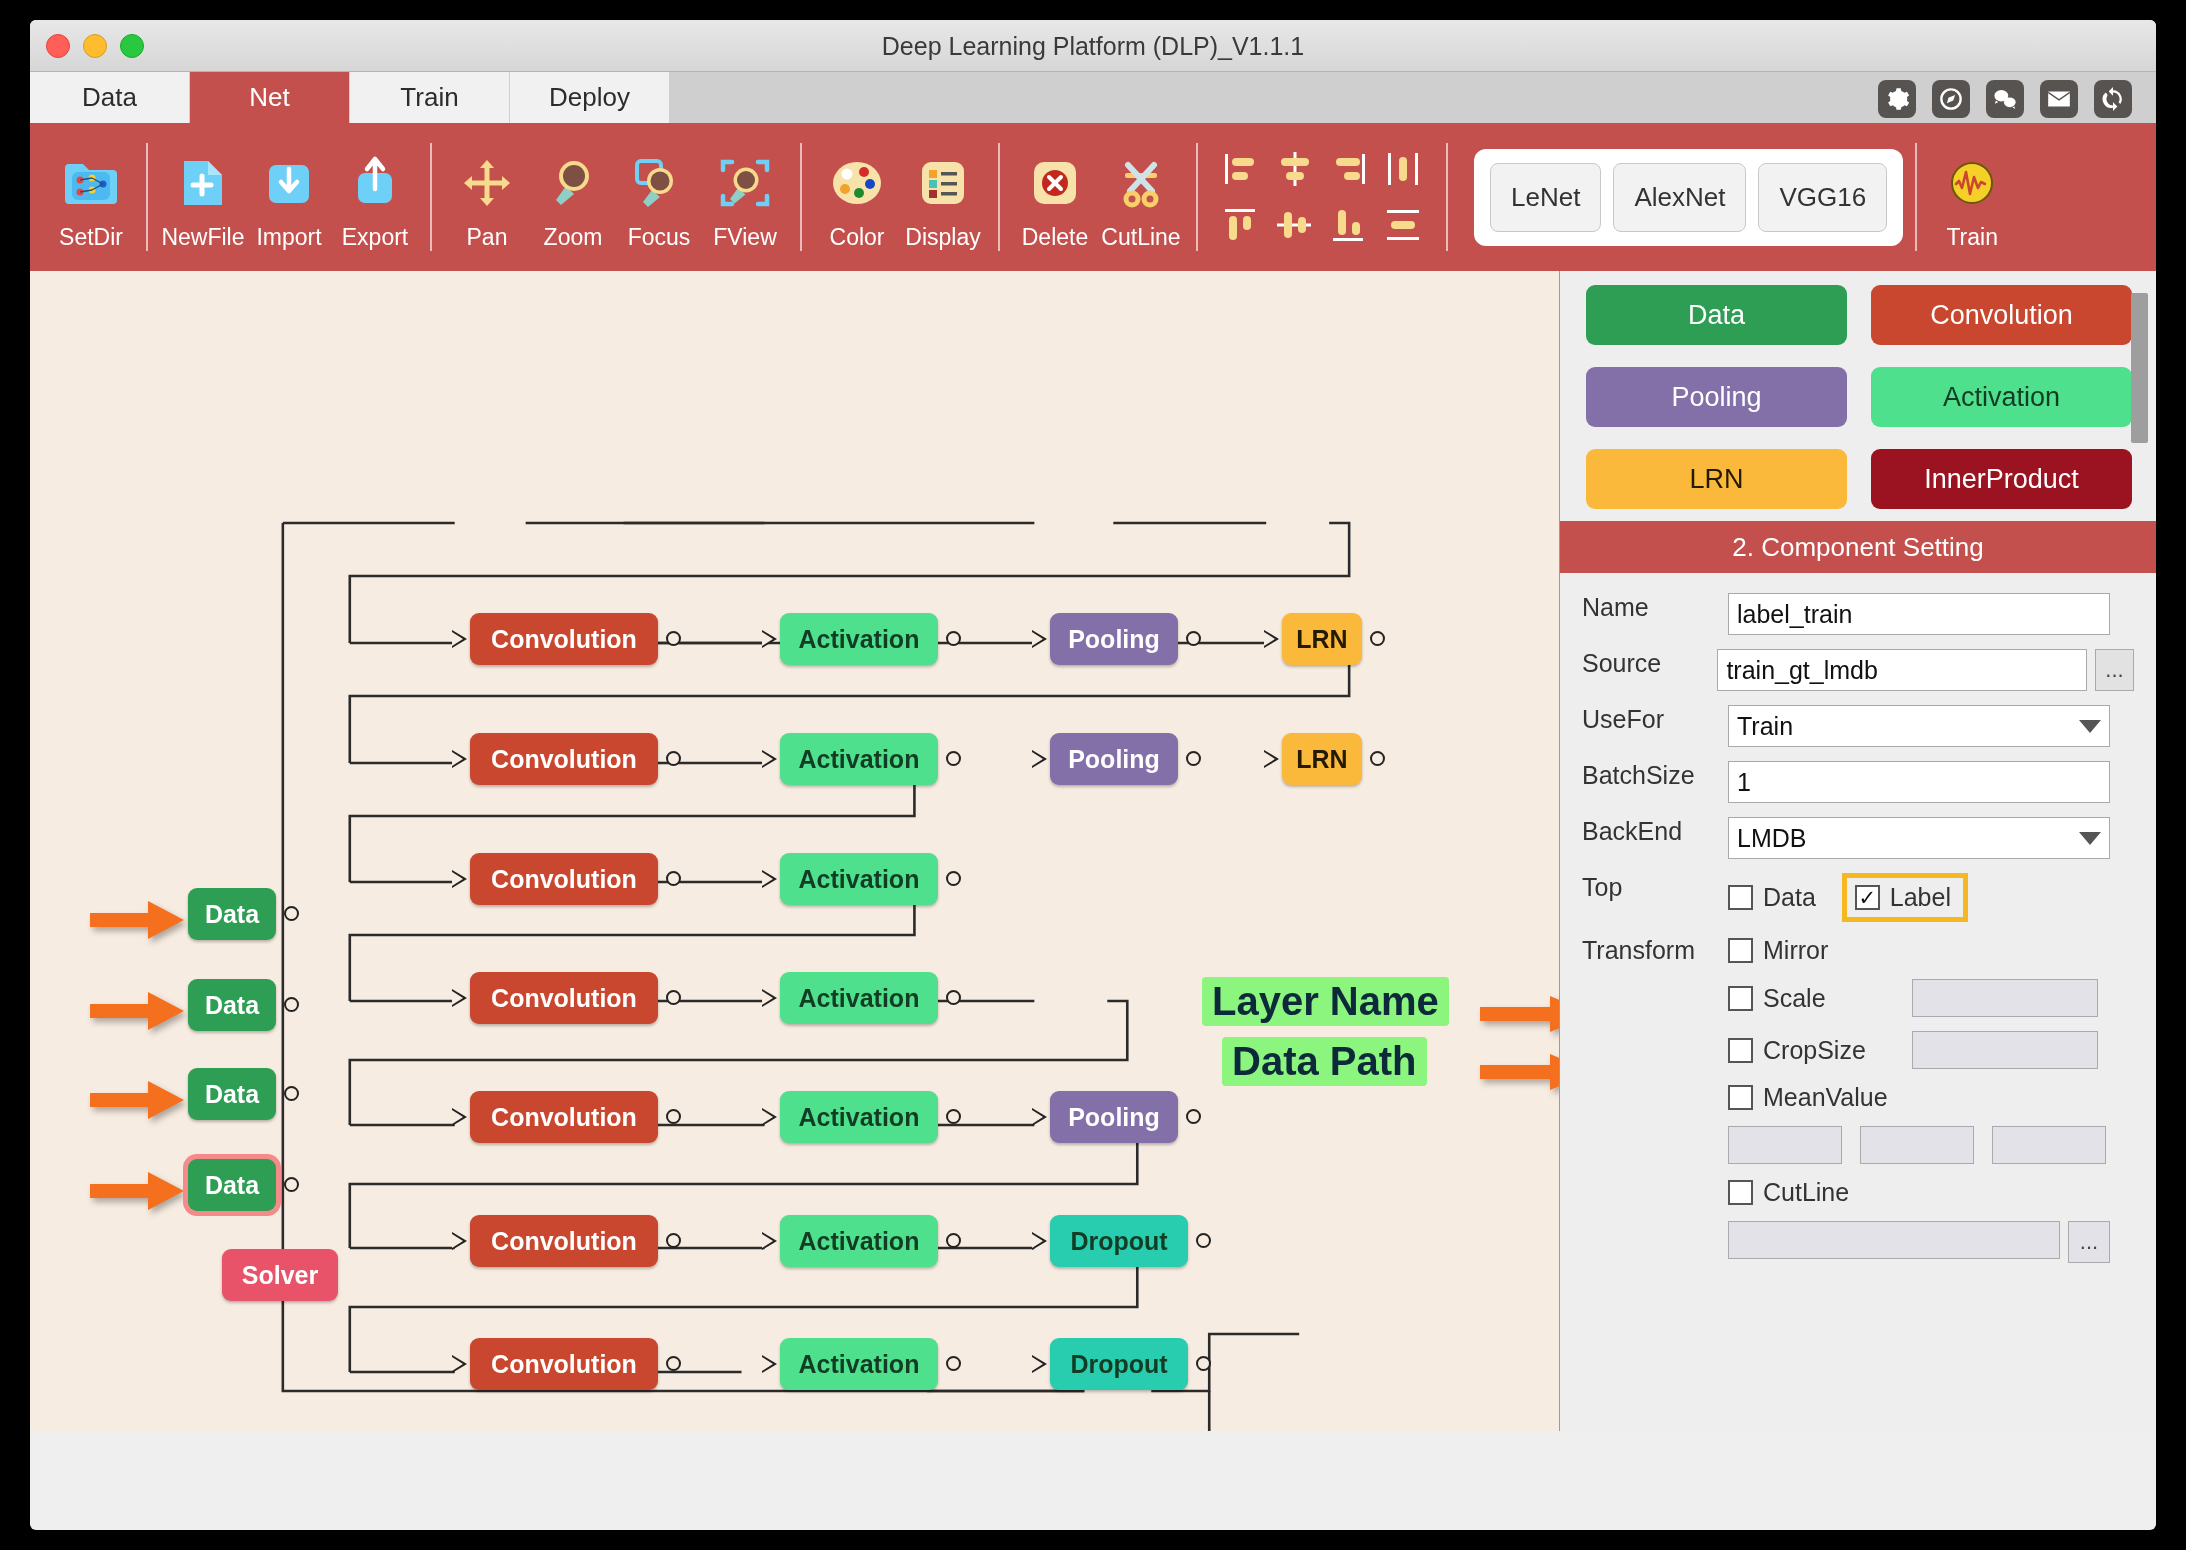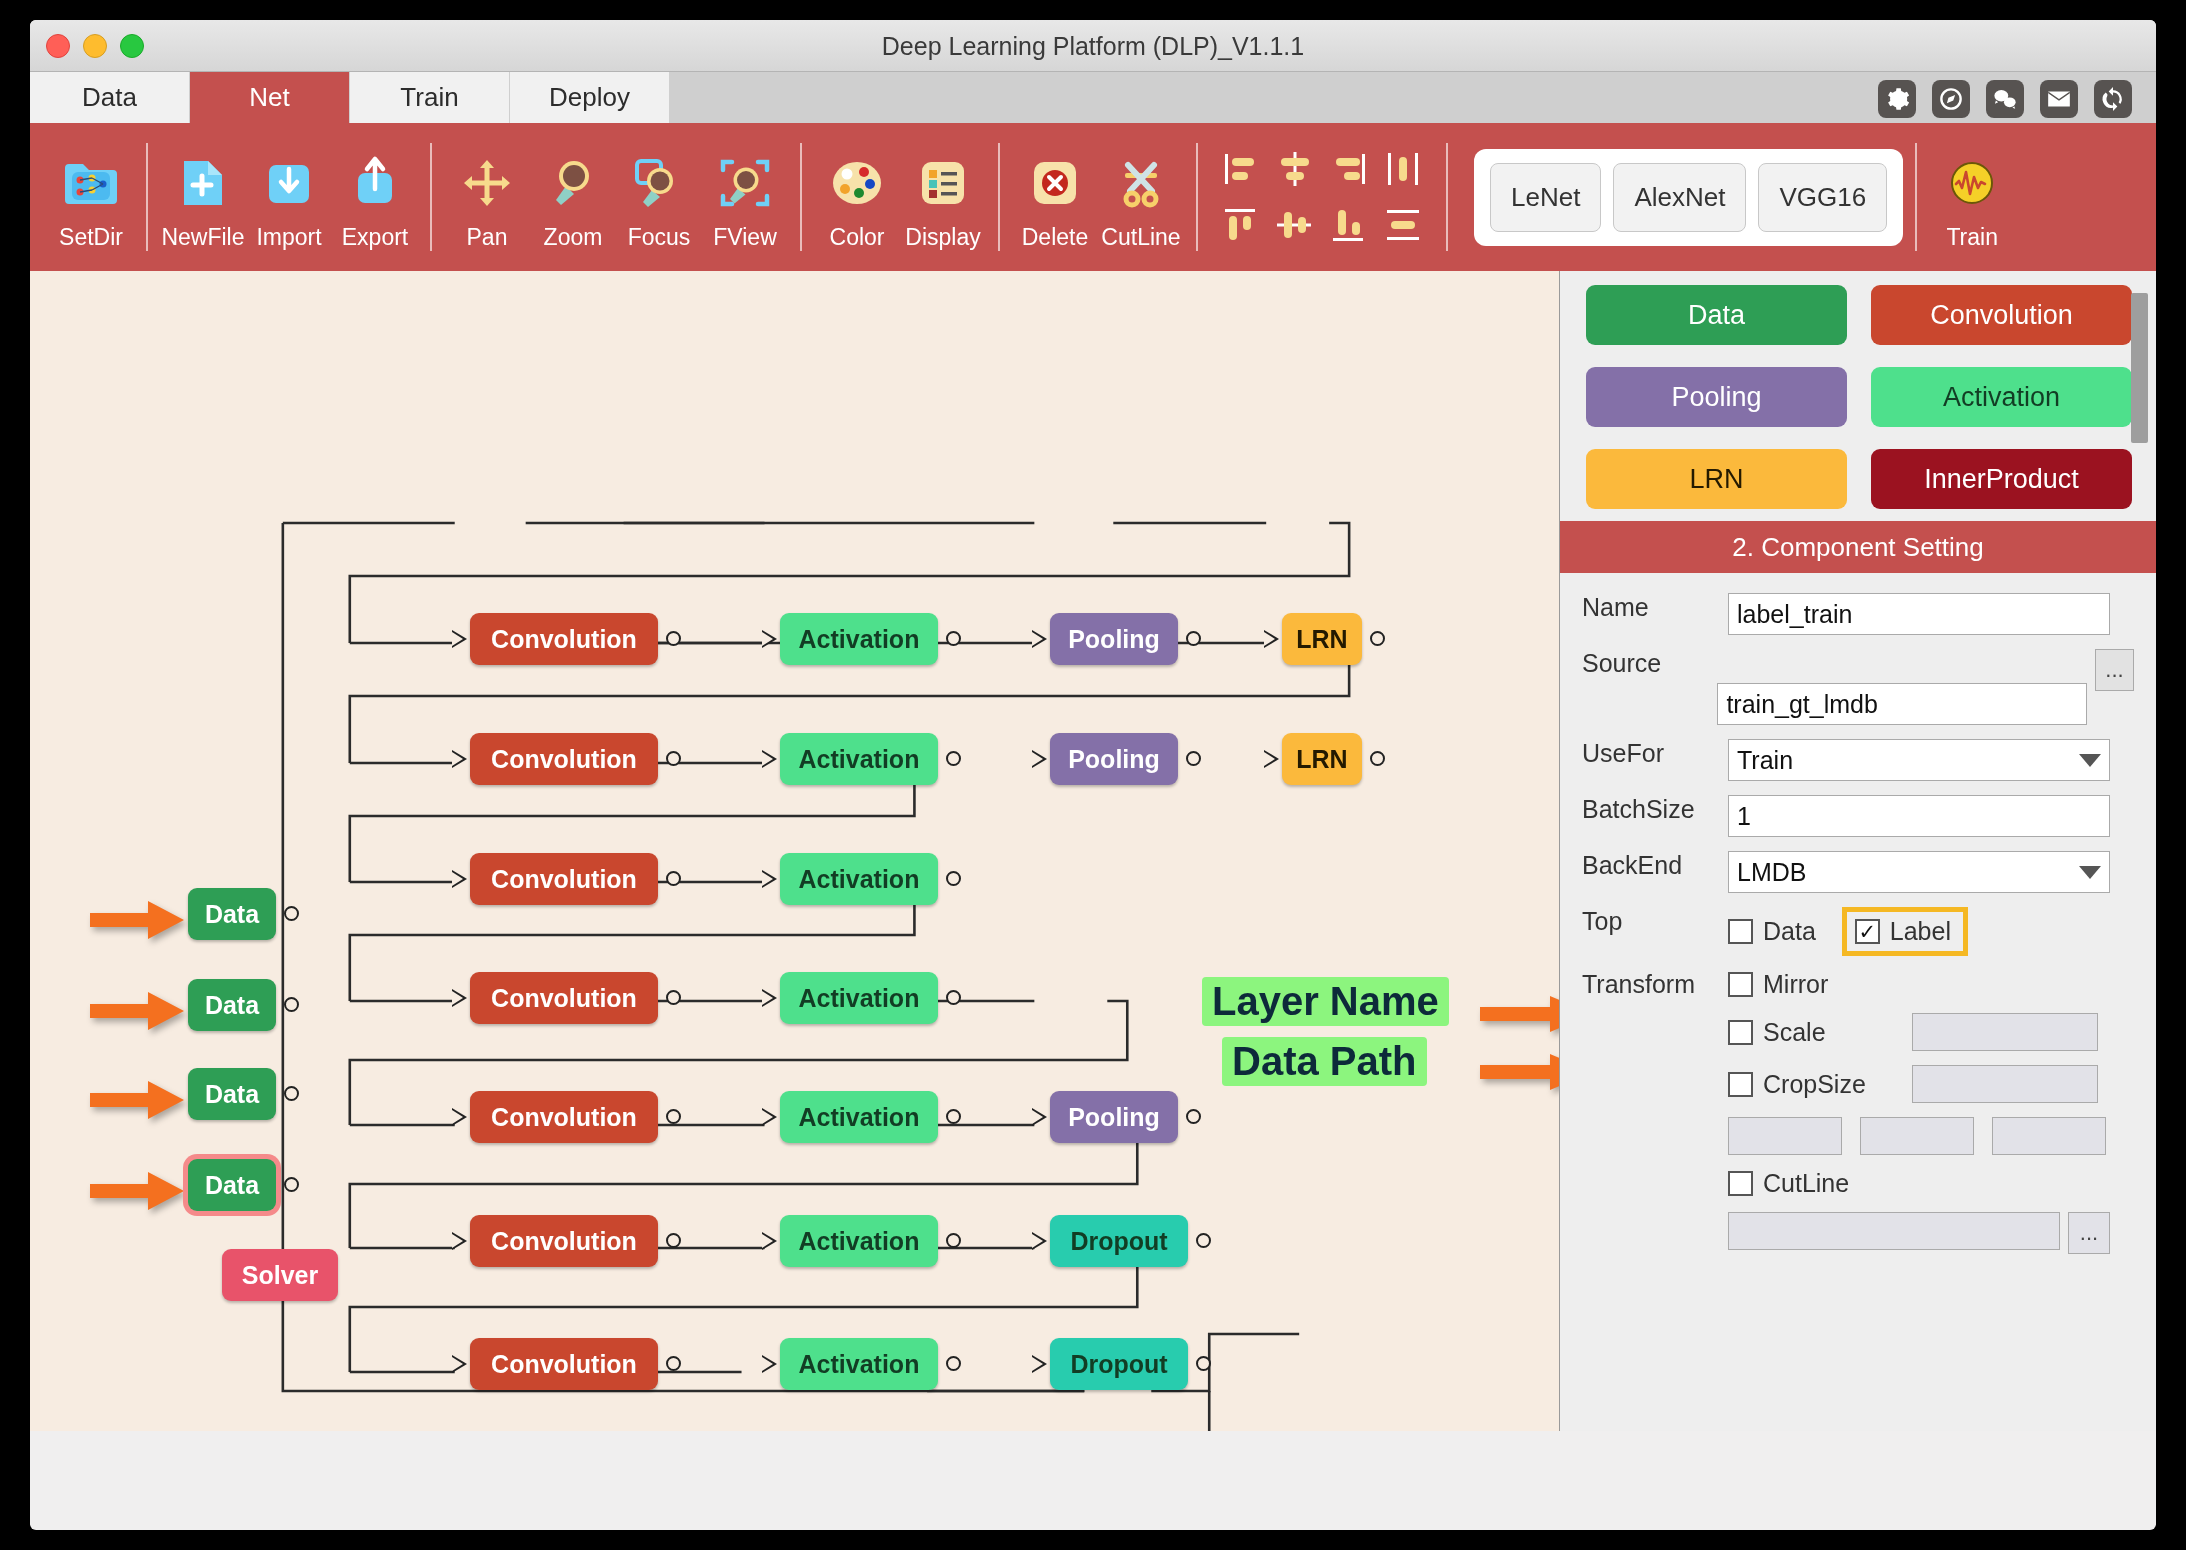--- a/index.html
+++ b/index.html
@@ -174,21 +174,21 @@
   .settings { padding: 20px 22px 0 22px; }
   .row { display: flex; margin-bottom: 14px; }
   .rlabel { width: 146px; font-size: 25px; color: #333; }
   .inp {
     height: 42px; border: 1px solid #aaa; background: #fff;
     font-size: 25px; color: #111; padding: 0 8px;
     display: flex; align-items: center;
     cursor: text;
   }
   .inp.wide { width: 382px; }
-  .inp.mid { width: 397px; margin-top: 34px; }
+  .inp.mid { width: 397px; }
   .ellip {
     width: 42px; height: 42px; margin-left: 8px;
     border: 1px solid #aaa; background: #e2e2e2;
     display:flex; align-items:center; justify-content:center;
     font-size: 22px; color:#444; cursor: pointer;
   }
   .sel-box {
     width: 382px; height: 42px; border: 1px solid #aaa; background: #fff;
     font-size: 25px; color: #111; padding: 0 8px;
     display: flex; align-items: center; justify-content: space-between;
@@ -808,20 +808,27 @@
 
         <div class="row">
           <div class="rlabel"></div>
           <div class="cbwrap" style="width:184px;">
             <span class="cb"></span>
             <span class="cbtext">CropSize</span>
           </div>
           <div class="ghost" style="width:186px;"></div>
         </div>
 
+        <div class="row">
+          <div class="rlabel"></div>
+          <div class="cbwrap">
+            <span class="cb"></span>
+            <span class="cbtext">MeanValue</span>
+          </div>
+        </div>
 
         <div class="row">
           <div class="rlabel"></div>
           <div class="ghost" style="width:114px;"></div>
           <div class="ghost" style="width:114px;margin-left:18px;"></div>
           <div class="ghost" style="width:114px;margin-left:18px;"></div>
         </div>
 
         <div class="row">
           <div class="rlabel"></div>

